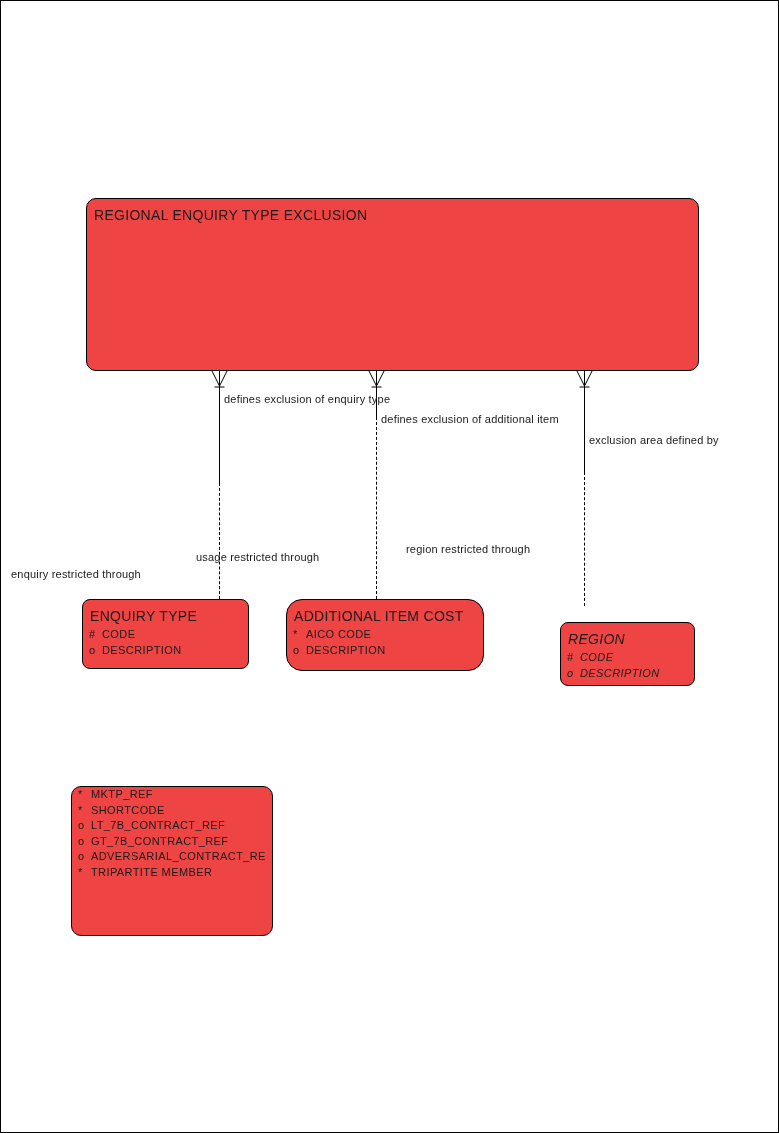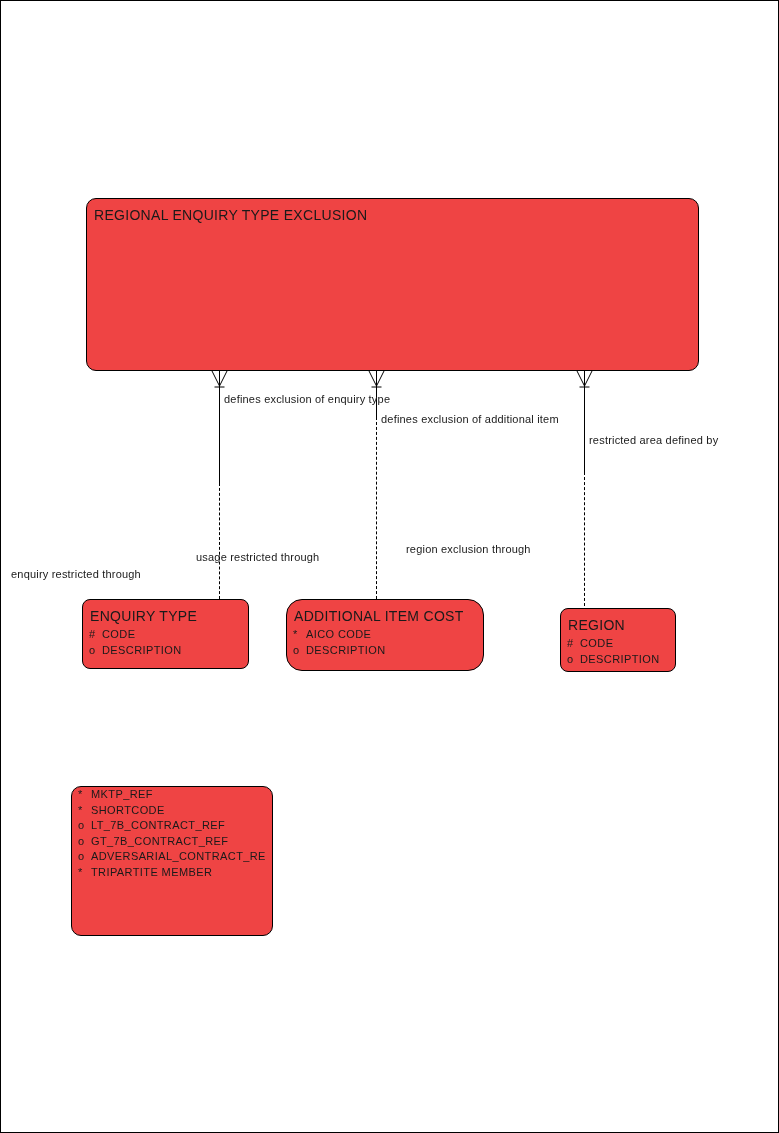--- a/index.html
+++ b/index.html
@@ -33,21 +33,21 @@
     line-height:15.5px;
     padding-left:6px;
     white-space:nowrap;
   }
   .attr .pfx{display:inline-block;width:13px;}
   
   #e-retx{left:85px;top:197px;width:613px;height:173px;}
   
   #e-enq {left:81px; top:598px;width:167px;height:70px;border-radius:8px;}
   #e-aic {left:285px;top:598px;width:198px;height:72px;border-radius:16px;}
-  #e-reg {left:559px;top:607px;width:116px;height:64px;border-radius:8px;}
+  #e-reg {left:559px;top:621px;width:135px;height:64px;border-radius:8px;font-style:italic;}
   #e-mkt {left:70px; top:785px;width:202px;height:150px;}
   
   .seg{position:absolute;width:0;}
   .seg.solid {border-left:1px solid #000000;}
   .seg.dashed{border-left:1px dashed #000000;}
   #l1s{left:218px;top:370px;height:112px;}
   #l1d{left:218px;top:482px;height:116px;}
   #l2s{left:375px;top:370px;height:46px;}
   #l2d{left:375px;top:416px;height:182px;}
   #l3s{left:583px;top:370px;height:101px;}
@@ -88,25 +88,25 @@
   </svg>
 
   <div id="l3s" class="seg solid"></div>
   <div id="l3d" class="seg dashed"></div>
   <svg id="cf3" class="cfoot" viewBox="0 0 17 20">
     <path d="M1,1 L8.5,16 M16,1 L8.5,16 M8.5,0 L8.5,20 M3.5,17 L13.5,17" stroke="#000" stroke-width="1" fill="none"></path>
   </svg>
 
   <div id="lbl-p1" class="lbl">defines exclusion of enquiry type</div>
   <div id="lbl-p2" class="lbl">defines exclusion of additional item</div>
-  <div id="lbl-p3" class="lbl">restricted area defined by</div>
+  <div id="lbl-p3" class="lbl">exclusion area defined by</div>
 
   <div id="lbl-c1" class="lbl">enquiry restricted through</div>
   <div id="lbl-c2" class="lbl">usage restricted through</div>
-  <div id="lbl-c3" class="lbl">region exclusion through</div>
+  <div id="lbl-c3" class="lbl">region restricted through</div>
 
   <div id="e-retx" class="entity">
     <div class="etitle">REGIONAL ENQUIRY TYPE EXCLUSION</div>
   </div>
 
   <div id="e-enq" class="entity">
     <div class="etitle">ENQUIRY TYPE</div>
     <div class="attr">
       <span class="pfx">#</span><span>CODE</span>
     </div>

